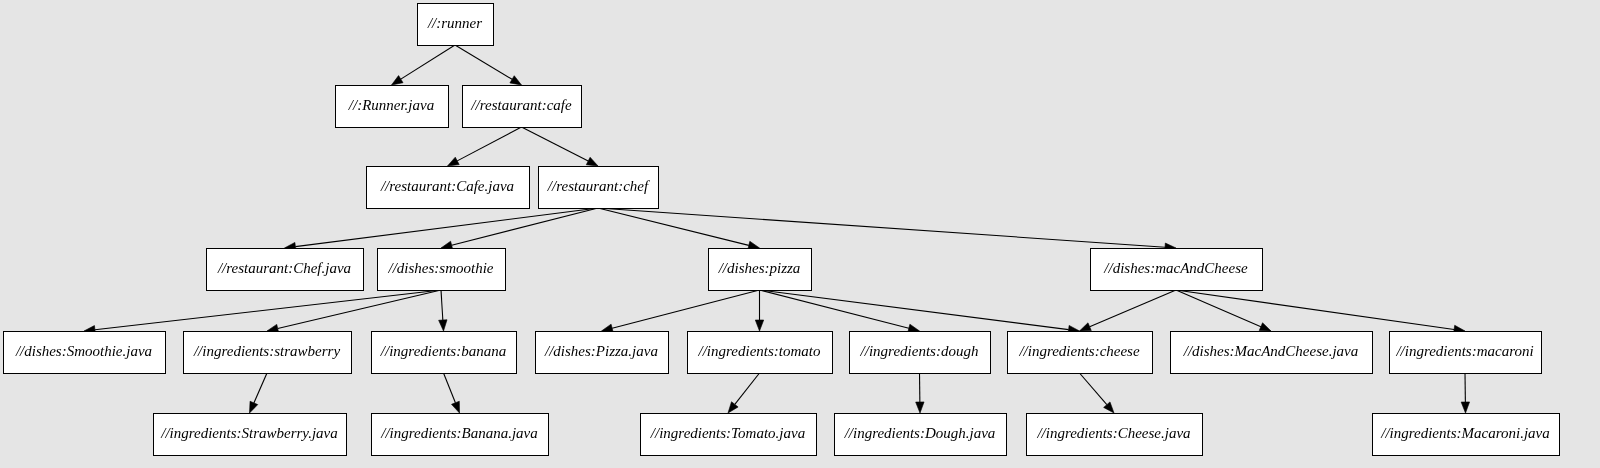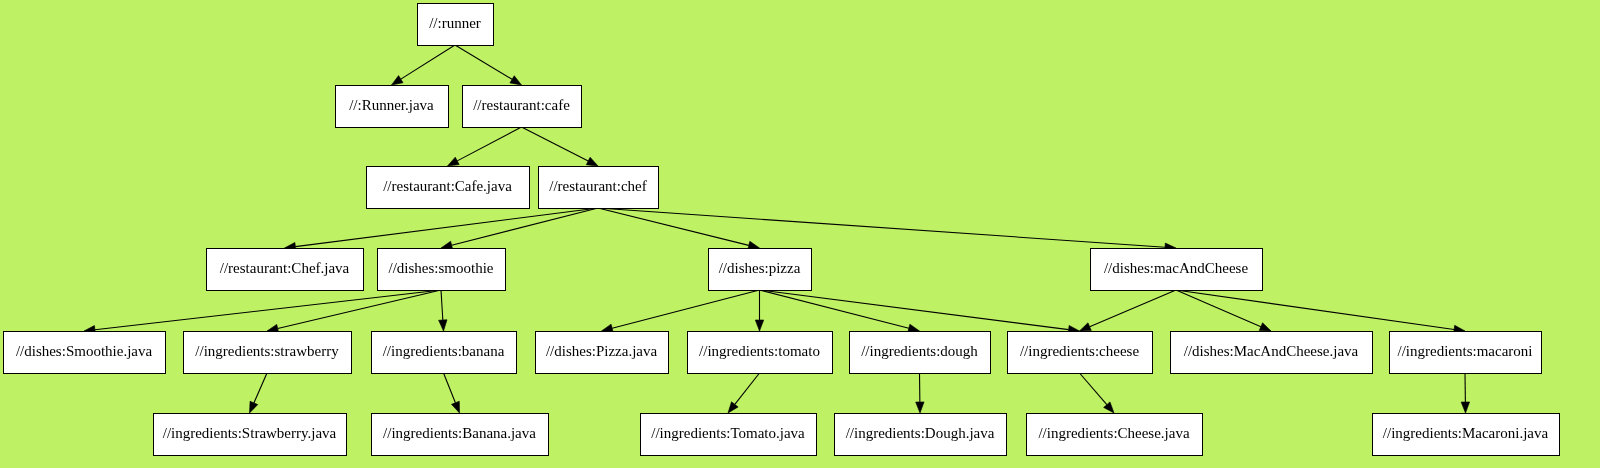--- a/index.html
+++ b/index.html
@@ -4,23 +4,24 @@
 <style>
   html, body {
     margin: 0;
     padding: 0;
     background: #ffffff;
   }
   #canvas-wrap {
     position: relative;
     width: 1600px;
     height: 468px;
-    background: #bef264;
+    background: #e5e5e5;
     overflow: hidden;
     font-family: "Liberation Serif", serif;
+    font-style: italic;
   }
   svg#graph {
     display: block;
     width: 1600px;
     height: 468px;
   }
   .node-box {
     fill: #ffffff;
     stroke: #000000;
     stroke-width: 1;

